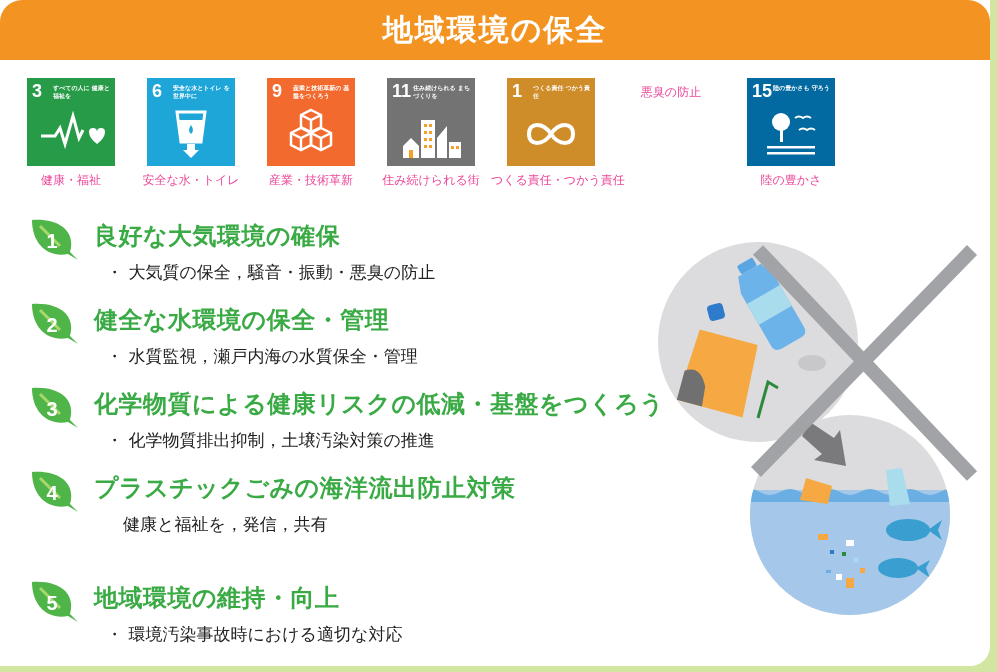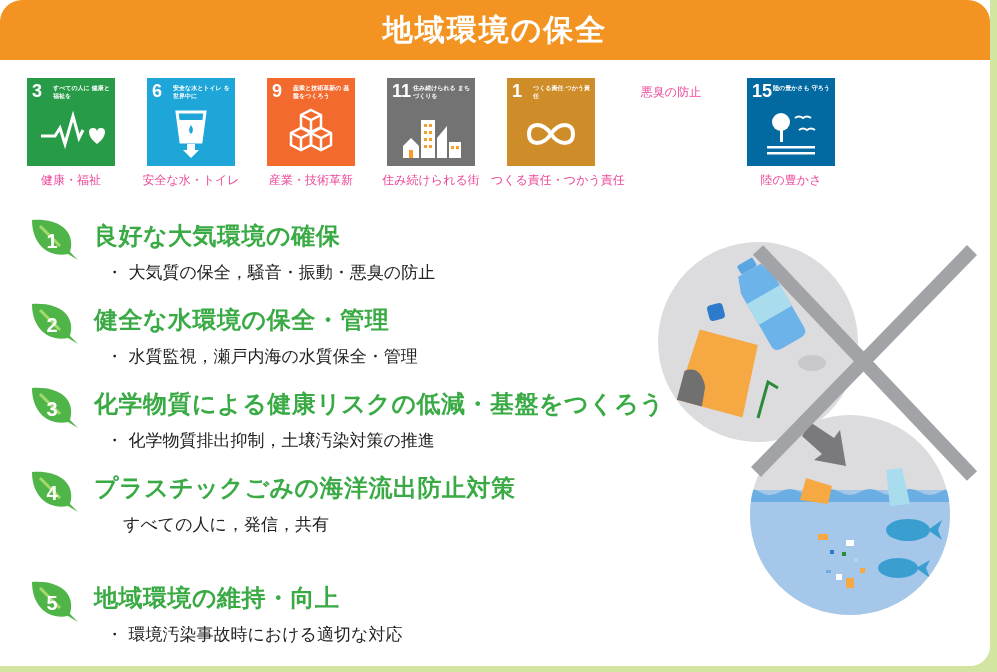--- a/index.html
+++ b/index.html
@@ -199,21 +199,21 @@
     </div>
 
     <div class="item" style="top:252px">
       <svg class="leaf" viewBox="0 0 50 44">
         <path d="M2,2 C30,0 46,14 40,34 L48,42 L38,36 C18,40 2,26 2,2 Z" fill="#4fb548"></path>
         <path d="M10,8 L30,28" stroke="#a6d86b" stroke-width="3"></path>
         <text x="22" y="30" font-size="20" font-weight="bold" fill="#fff" text-anchor="middle" font-family="Liberation Sans, sans-serif">4</text>
       </svg>
       <div class="item-title">プラスチックごみの海洋流出防止対策</div>
       <div class="item-desc">
-        <div>　すべての人に，発信，共有</div>
+        <div>　健康と福祉を，発信，共有</div>
       </div>
     </div>
 
     <div class="item" style="top:362px">
       <svg class="leaf" viewBox="0 0 50 44">
         <path d="M2,2 C30,0 46,14 40,34 L48,42 L38,36 C18,40 2,26 2,2 Z" fill="#4fb548"></path>
         <path d="M10,8 L30,28" stroke="#a6d86b" stroke-width="3"></path>
         <text x="22" y="30" font-size="20" font-weight="bold" fill="#fff" text-anchor="middle" font-family="Liberation Sans, sans-serif">5</text>
       </svg>
       <div class="item-title">地域環境の維持・向上</div>

